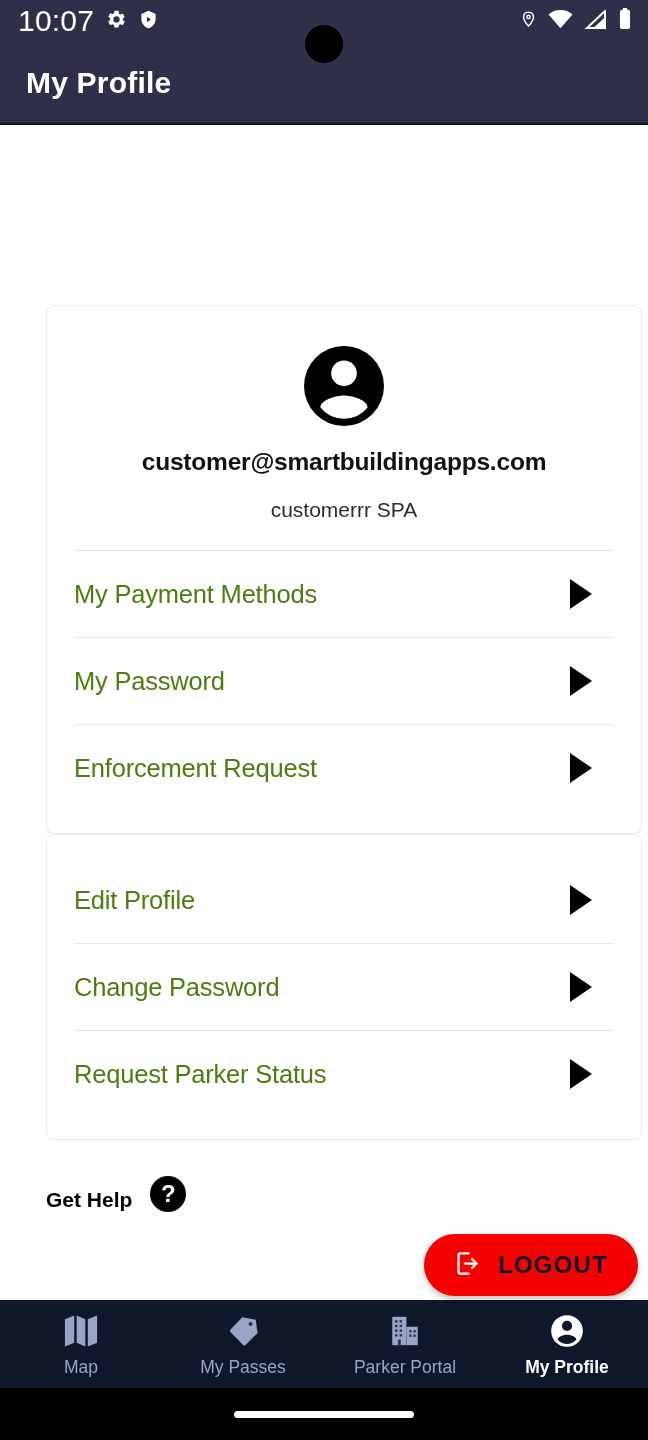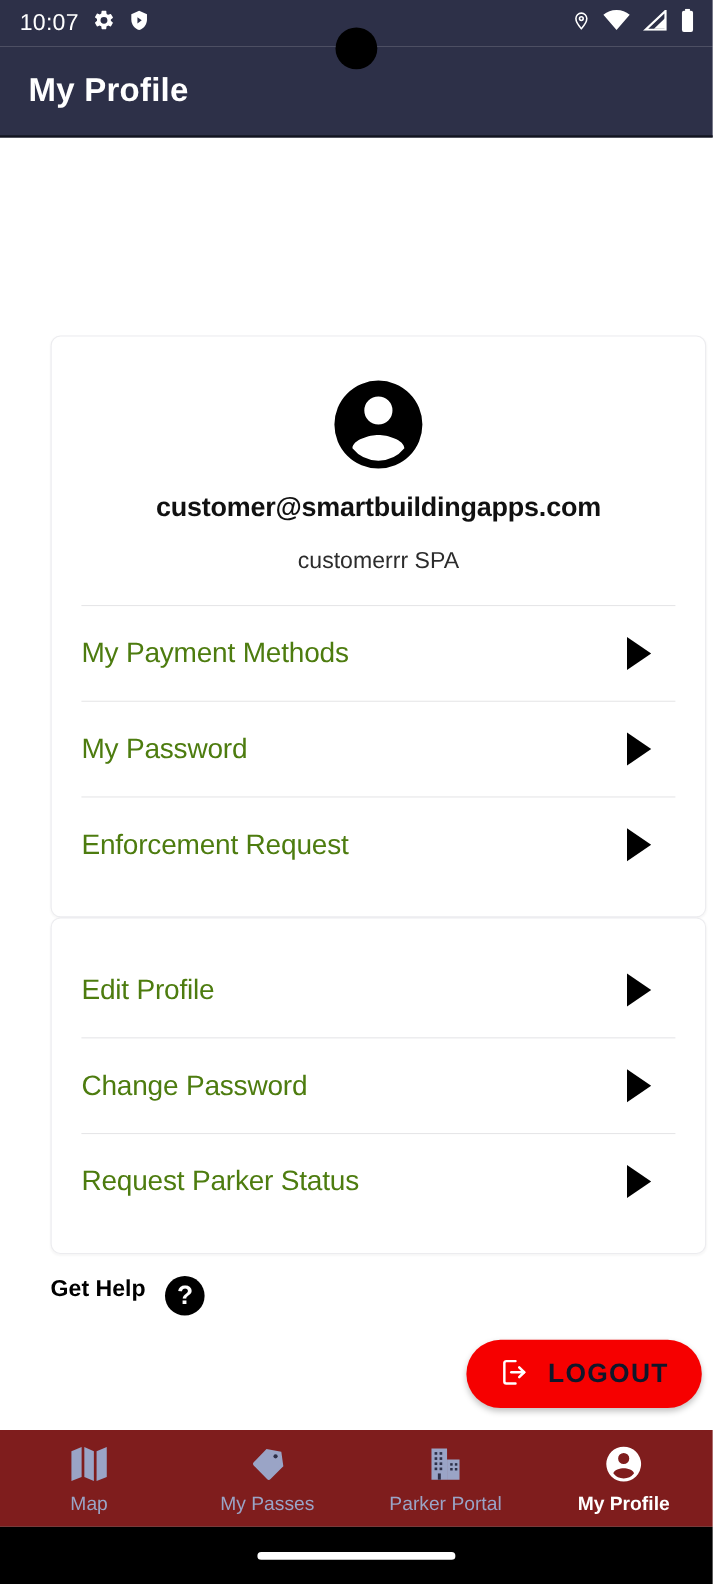--- a/index.html
+++ b/index.html
@@ -25,21 +25,21 @@
     padding: 0 18px;
     position: relative;
   }
   .status-left {
     display: flex;
     align-items: center;
     gap: 12px;
   }
   .status-time {
     color: #ffffff;
-    font-size: 21px;
+    font-size: 30px;
     font-weight: 400;
     letter-spacing: 0.2px;
   }
   .status-right {
     position: absolute;
     right: 16px;
     top: 0;
     height: 42px;
     display: flex;
     align-items: center;
@@ -142,24 +142,24 @@
     height: 0;
     border-top: 15px solid transparent;
     border-bottom: 15px solid transparent;
     border-left: 22px solid #000000;
     margin-right: 22px;
   }
 
   
   .get-help {
     display: flex;
-    align-items: flex-start;
+    align-items: flex-end;
     gap: 18px;
     padding: 0 6px;
-    margin-top: 20px;
+    margin-top: 36px;
   }
   .get-help-label {
     font-size: 21px;
     font-weight: bold;
     color: #000000;
   }
   .help-circle {
     width: 36px;
     height: 36px;
     border-radius: 50%;
@@ -200,21 +200,21 @@
     letter-spacing: 1.2px;
   }
 
   
   .bottom-nav {
     position: absolute;
     left: 0;
     right: 0;
     bottom: 52px;
     height: 88px;
-    background: #7f1d1d;
+    background: #0f172a;
     display: flex;
     align-items: center;
   }
   .nav-item {
     flex: 1;
     display: flex;
     flex-direction: column;
     align-items: center;
     justify-content: center;
     gap: 6px;

